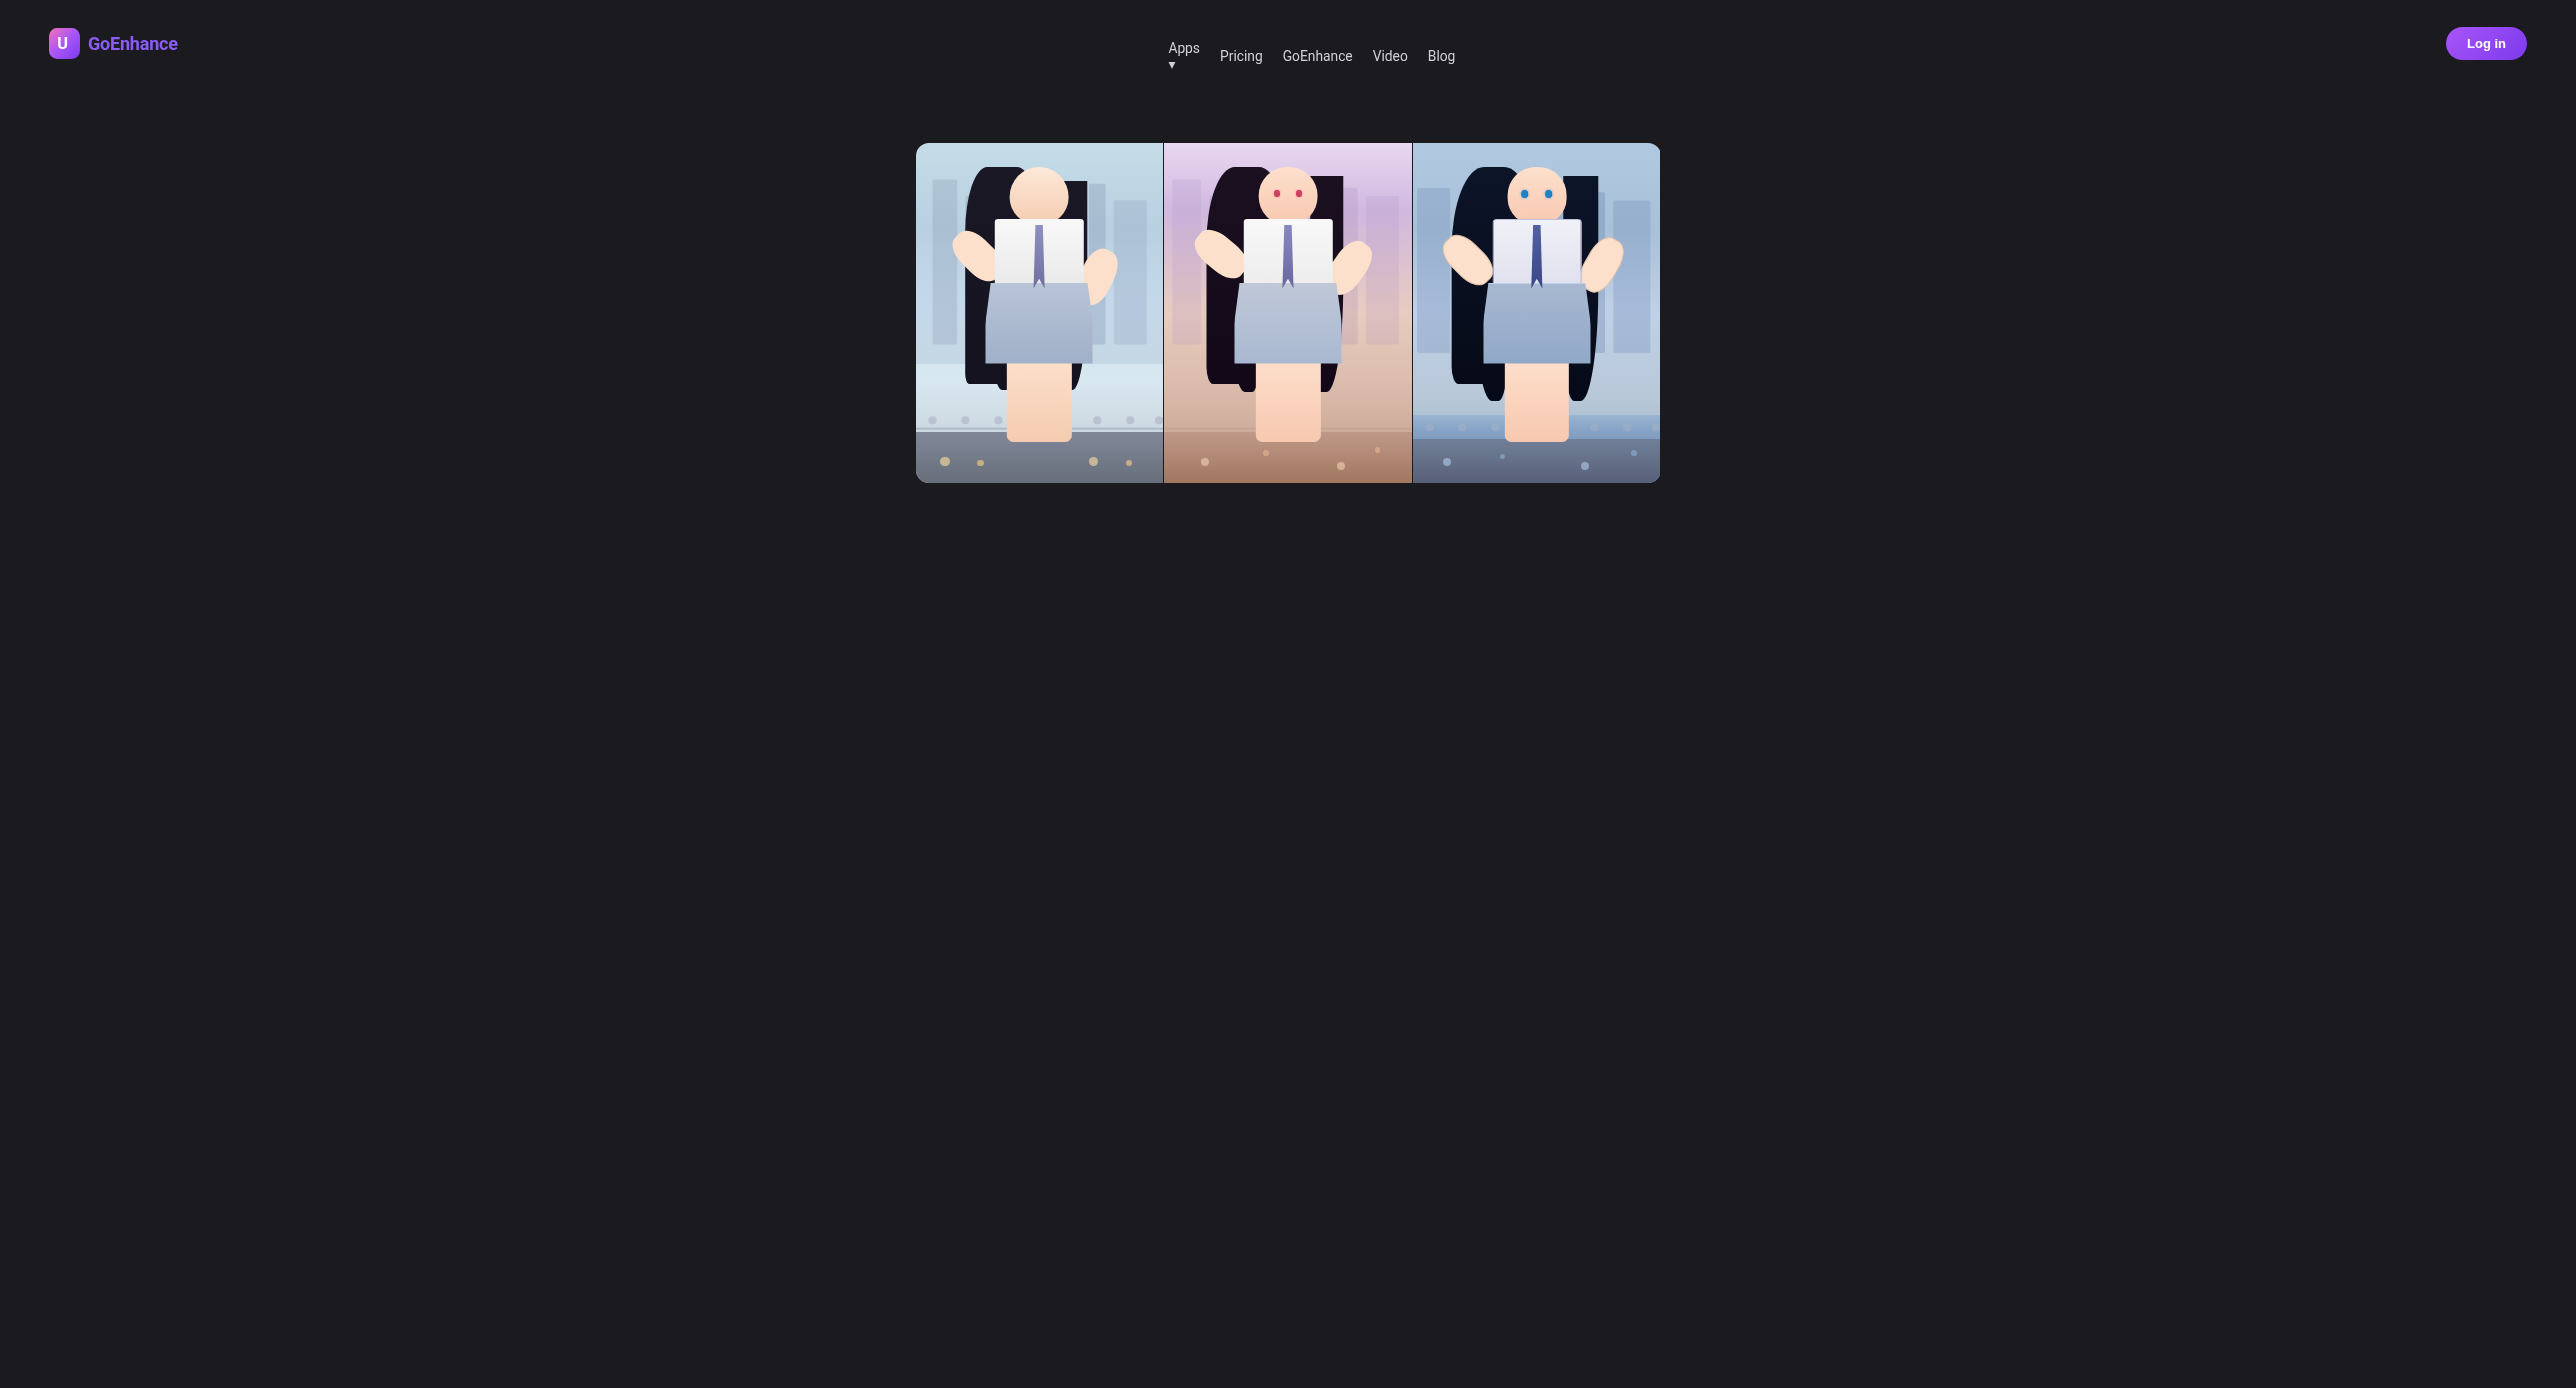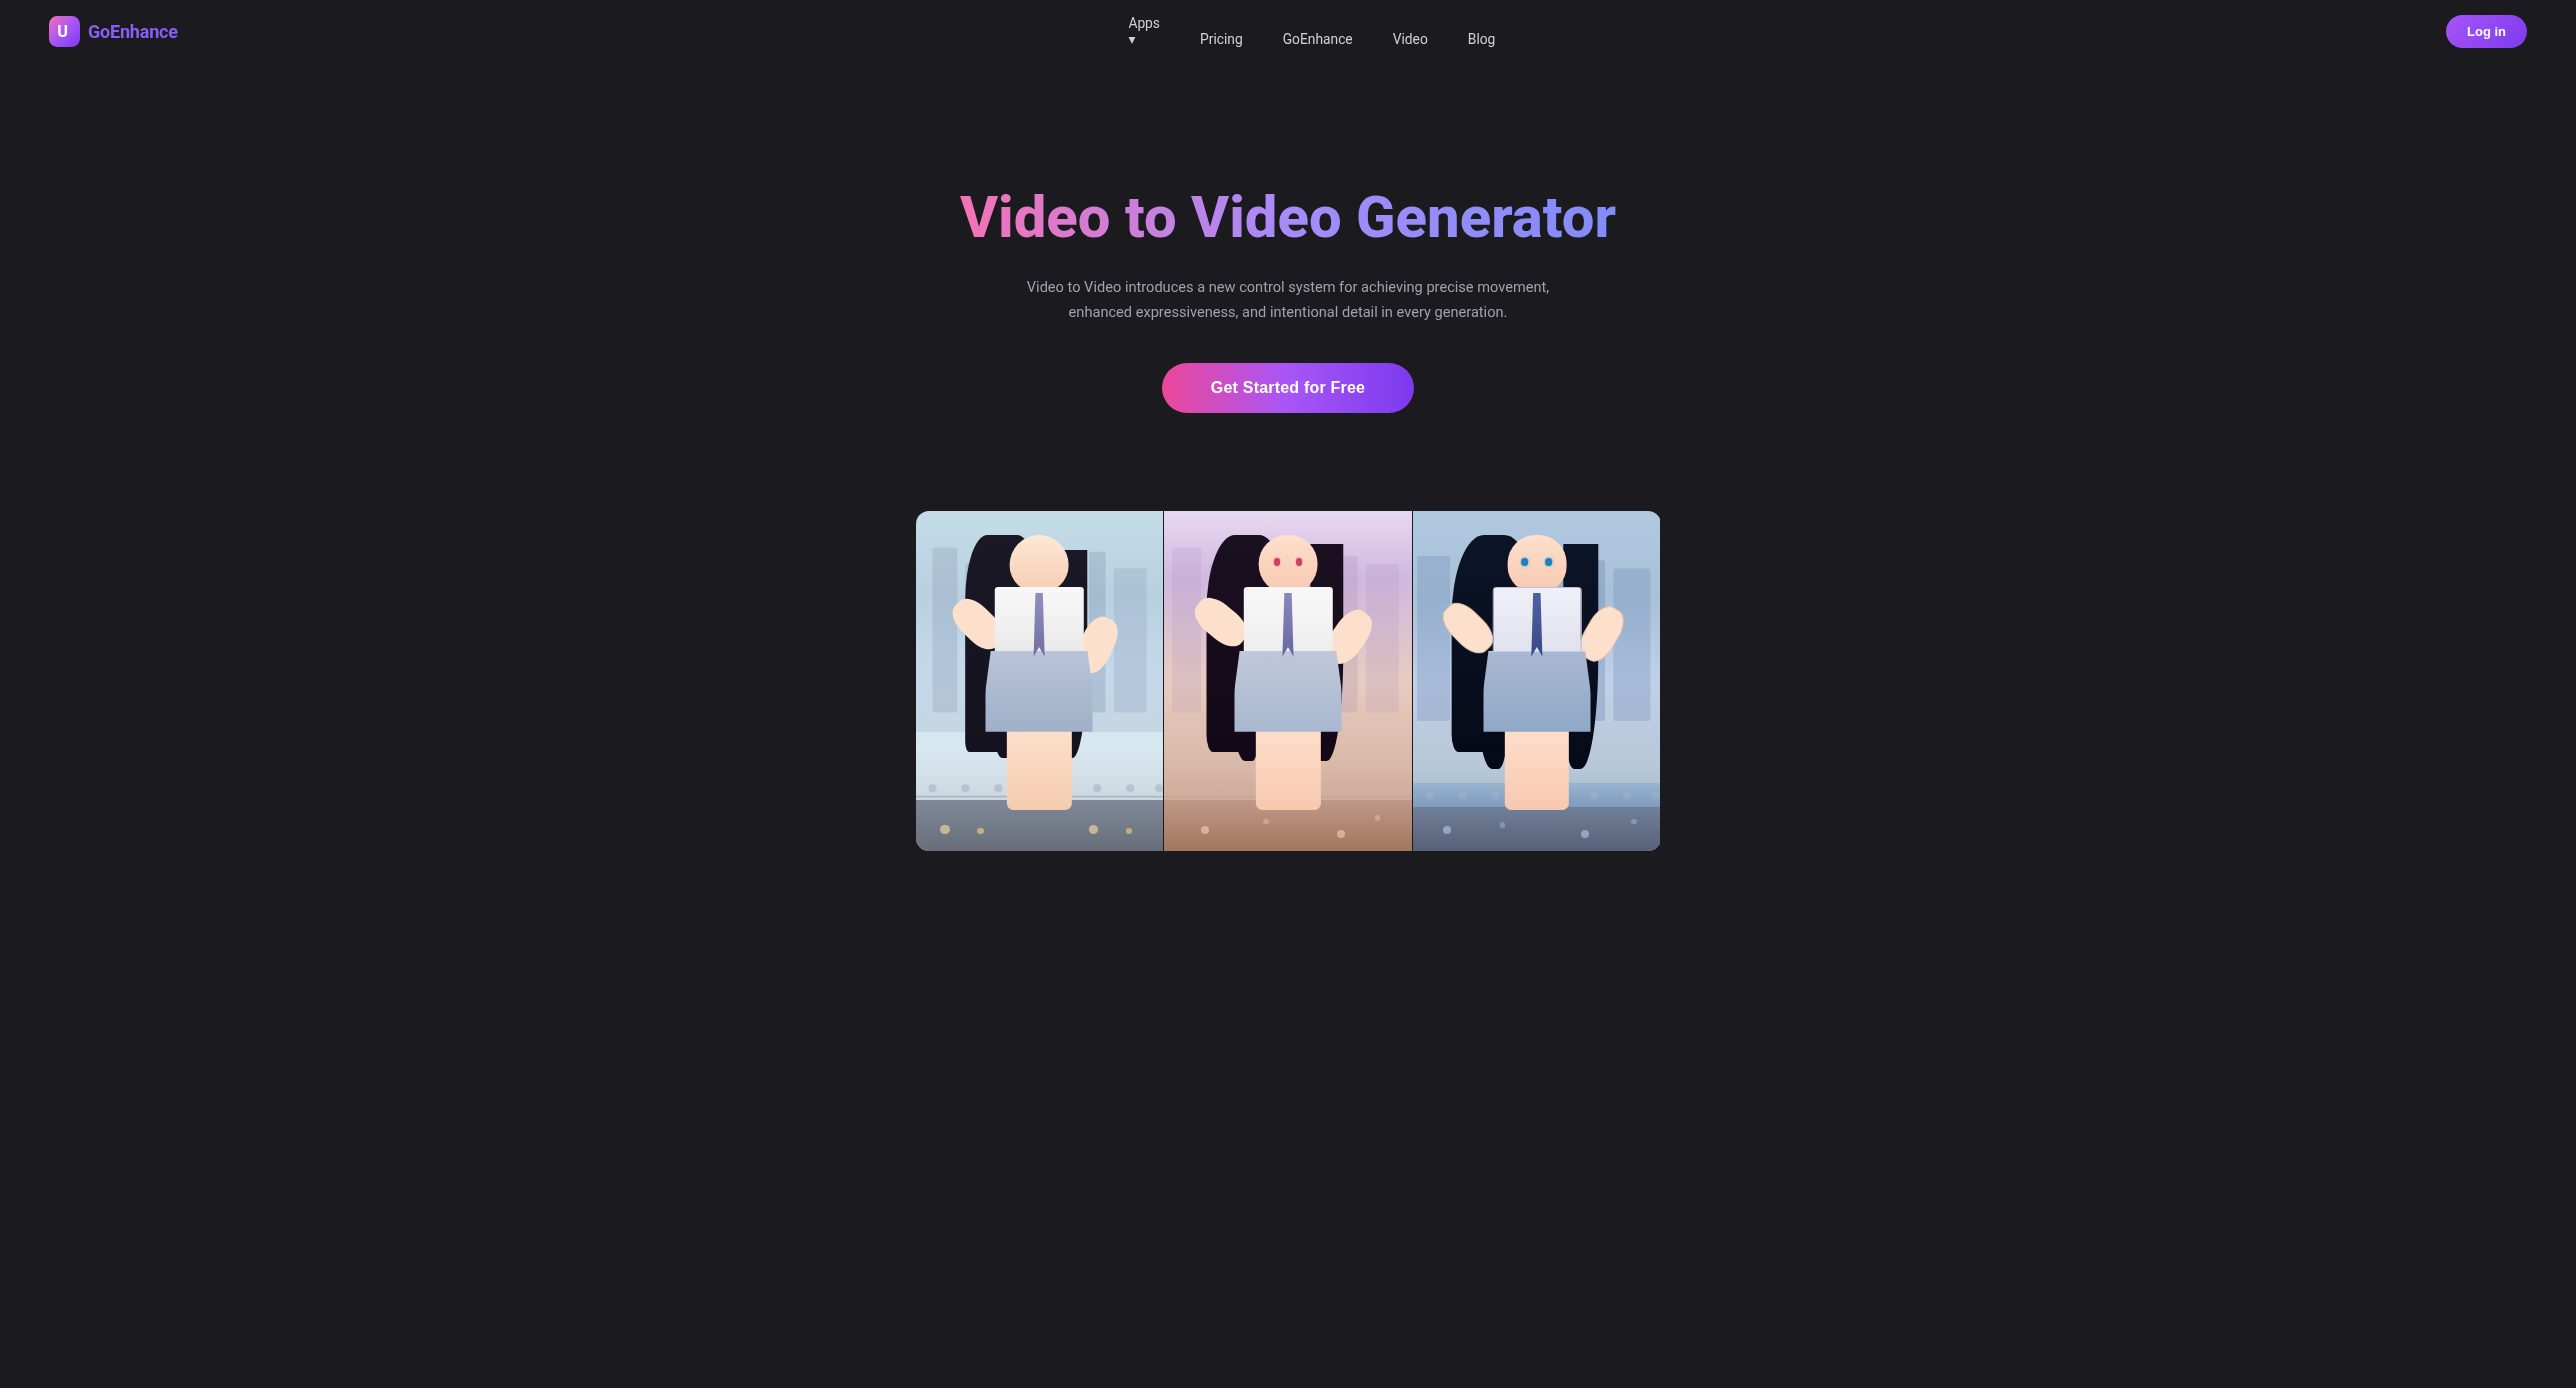--- a/index.html
+++ b/index.html
@@ -42,23 +42,24 @@
 
     .logo-text {
       font-size: 18px;
       font-weight: 700;
       color: #8b5cf6;
       letter-spacing: -0.2px;
     }
 
     .nav-links {
       display: flex;
-      align-items: flex-end;
-      gap: 40px;
+      align-items: center;
+      gap: 20px;
       list-style: none;
+      margin-top: 25px;
     }
 
     .nav-links li a,
     .nav-links li span {
       color: #d0d0d8;
       text-decoration: none;
       font-size: 13.8px;
       font-weight: 450;
       cursor: pointer;
       transition: color 0.2s;
@@ -383,25 +384,20 @@
       <a>Blog</a>
     </li>
   </ul>
 
   <button class="login-btn">Log in</button>
 </nav>
 
 <div class="page-wrapper">
 
   <section class="hero-section">
-    <div class="hero">
-      <h1 class="hero-title">Video to Video Generator</h1>
-      <p class="hero-subtitle">Video to Video introduces a new control system for achieving precise movement, enhanced expressiveness, and intentional detail in every generation.</p>
-      <button class="cta-btn">Get Started for Free</button>
-    </div>
 
     <div class="showcase-wrapper">
 
       <div class="panel-content p1-content" style="flex:1;">
 
         <div class="building-overlay"></div>
 
         <svg style="position:absolute;top:5%;left:0;width:100%;height:60%;opacity:0.25;" viewBox="0 0 300 200">
           <rect x="20" y="0" width="30" height="200" fill="#8090a8" rx="2"></rect>
           <rect x="60" y="20" width="20" height="180" fill="#7080a0" rx="2"></rect>

